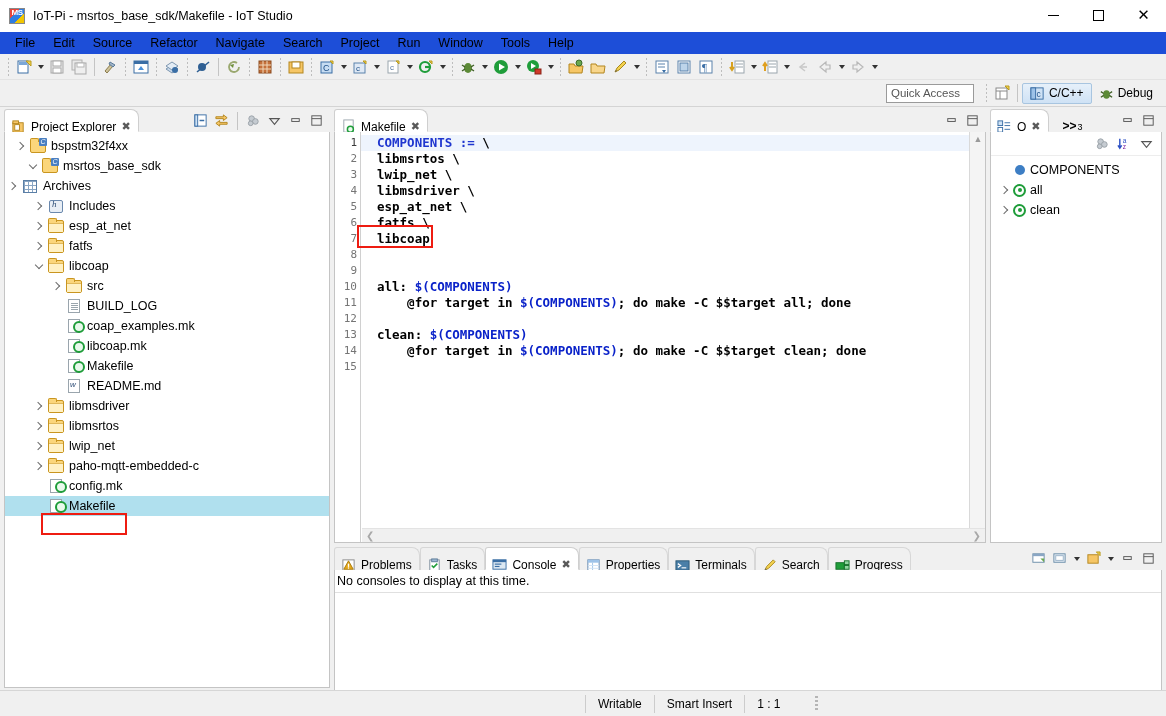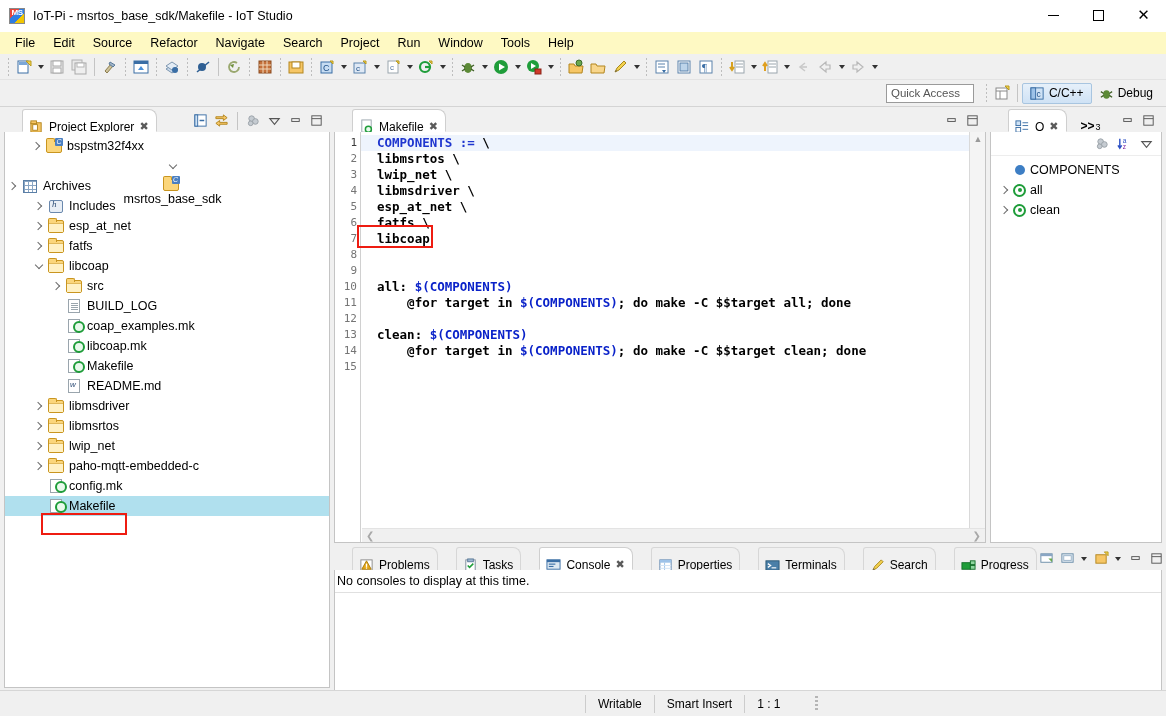--- a/index.html
+++ b/index.html
@@ -38,21 +38,21 @@
     width: 45px; height: 32px; display: flex; align-items: center; justify-content: center;
     font-size: 13px; color: #000; line-height: 1;
   }
   .glyph-min { display:block; width: 11px; height: 1px; background: #000; }
   .glyph-max { display:block; width: 11px; height: 11px; border: 1px solid #000; }
   .glyph-close { font-size: 15px; font-family: "DejaVu Sans", sans-serif; }
 
   
   .menubar {
     position: absolute; left: 0; top: 32px; width: 1166px; height: 22px;
-    background: #fef9c3; display: flex; align-items: center; padding-left: 6px;
+    background: #1d4ed8; display: flex; align-items: center; padding-left: 6px;
   }
   .menu-item {
     padding: 2px 9px; font-size: 12.5px; color: #000; cursor: default;
   }
 
   
   .toolbar {
     position: absolute; left: 0; top: 54px; width: 1166px; height: 26px;
     background: #f0f0f0; display: flex; align-items: center; padding-left: 4px;
     border-bottom: 1px solid #e3e3e3;
@@ -96,21 +96,21 @@
   }
 
   
   .view { position: absolute; background: #ffffff; }
   .view-tabbar {
     height: 24px; background: #f0f0f0; display: flex; align-items: flex-end;
     position: relative;
   }
   .vtab {
     height: 23px; display: flex; align-items: center; gap: 5px; padding: 12px 7px 0 6px;
-    font-size: 12px; position: relative; margin-left: 18px;
+    font-size: 12px; position: relative;
   }
   .vtab.active {
     background: #ffffff;
     border: 1px solid #cfcfcf; border-bottom: 1px solid #ffffff;
     border-radius: 3px 8px 0 0;
   }
   .vtab.inactive {
     background: #f0f0f0; border: 1px solid #d7d7d7; border-bottom: none;
     border-radius: 3px 8px 0 0;
   }
@@ -636,30 +636,30 @@
         <div class="vtbtn">
           <svg width="15" height="15" viewBox="0 0 16 16">
               <rect x="3" y="3" width="10" height="10" fill="none" stroke="#555"></rect>
               <line x1="3" y1="6" x2="13" y2="6" stroke="#555"></line>
             </svg>
         </div>
       </div>
     </div>
     <div class="view-body">
       <div class="tree" id="tree-root">
-          <div class="trow" style="padding-left: 24px;">
+          <div class="trow" style="padding-left: 8px;">
             <span class="twist collapsed">
               <i class="chev"></i>
             </span>
             <span class="ticon">
               <i class="ic-proj"></i>
             </span>
             <span class="tlabel">bspstm32f4xx</span>
           </div>
-          <div class="trow" style="padding-left: 11px; flex-direction: column;">
+          <div class="trow" style="padding-left: 20px;">
             <span class="twist expanded">
               <i class="chev"></i>
             </span>
             <span class="ticon">
               <i class="ic-proj"></i>
             </span>
             <span class="tlabel">msrtos_base_sdk</span>
           </div>
           <div class="trow" style="">
             <span class="twist collapsed">

